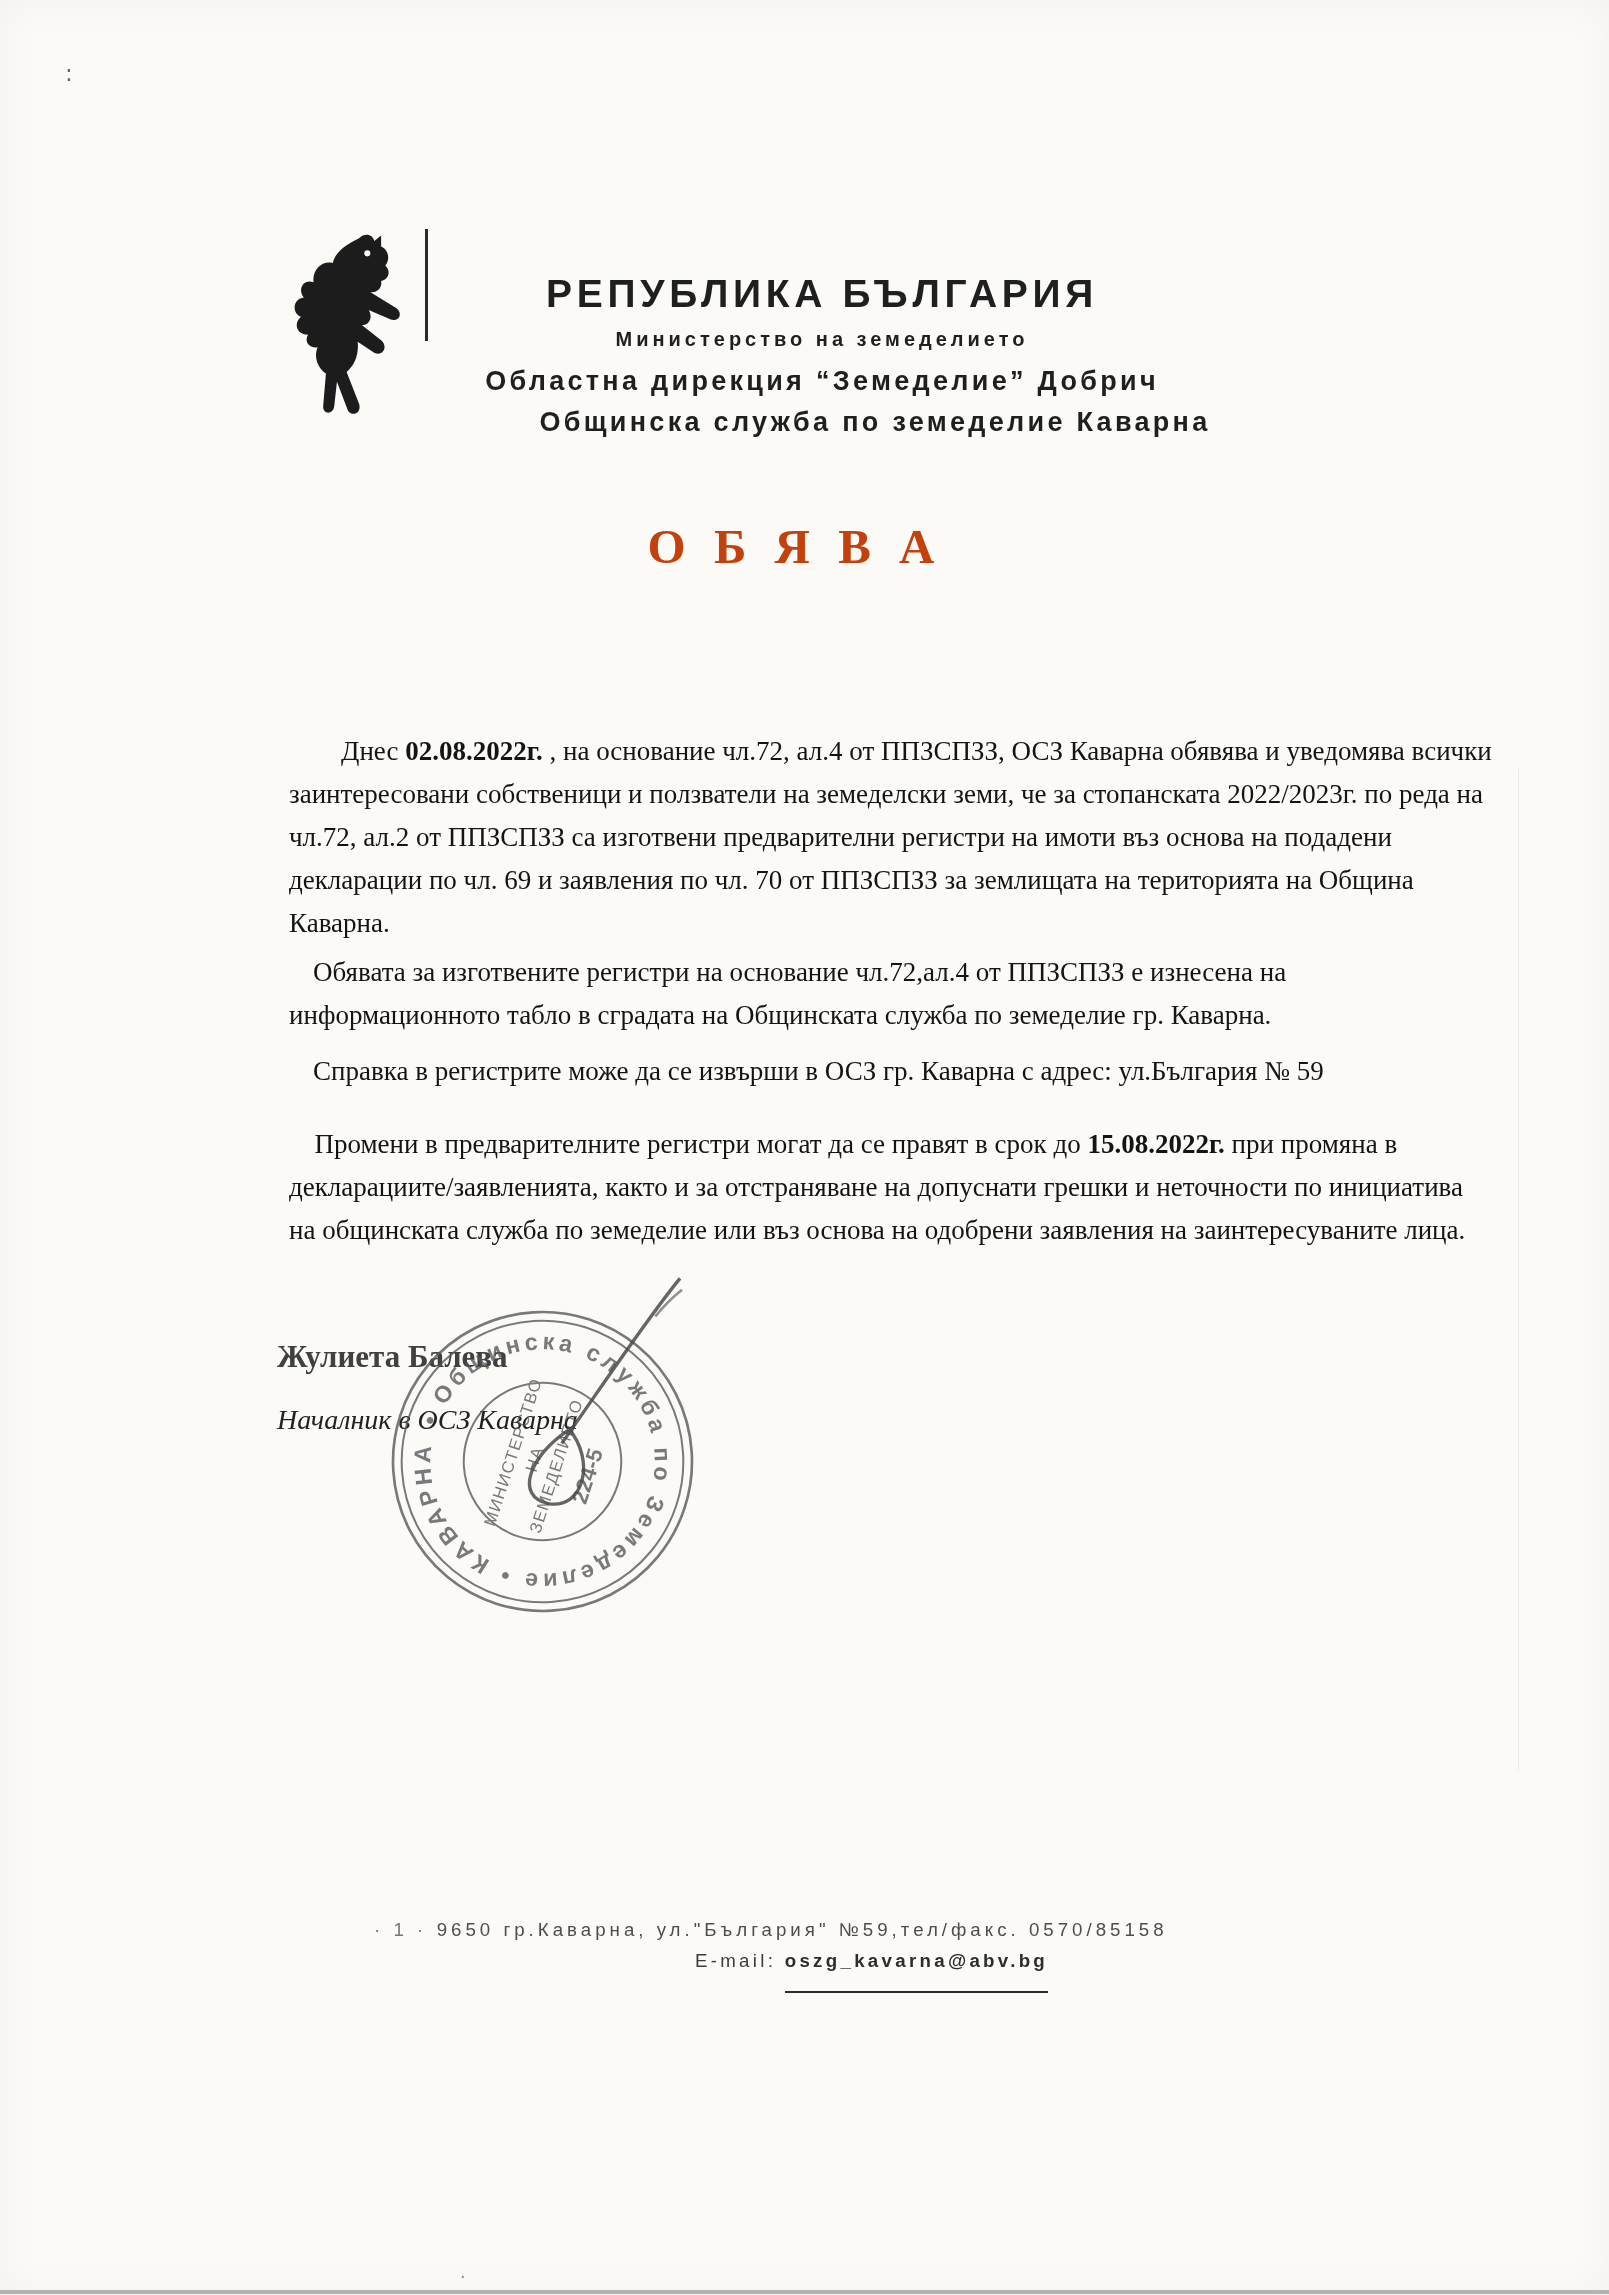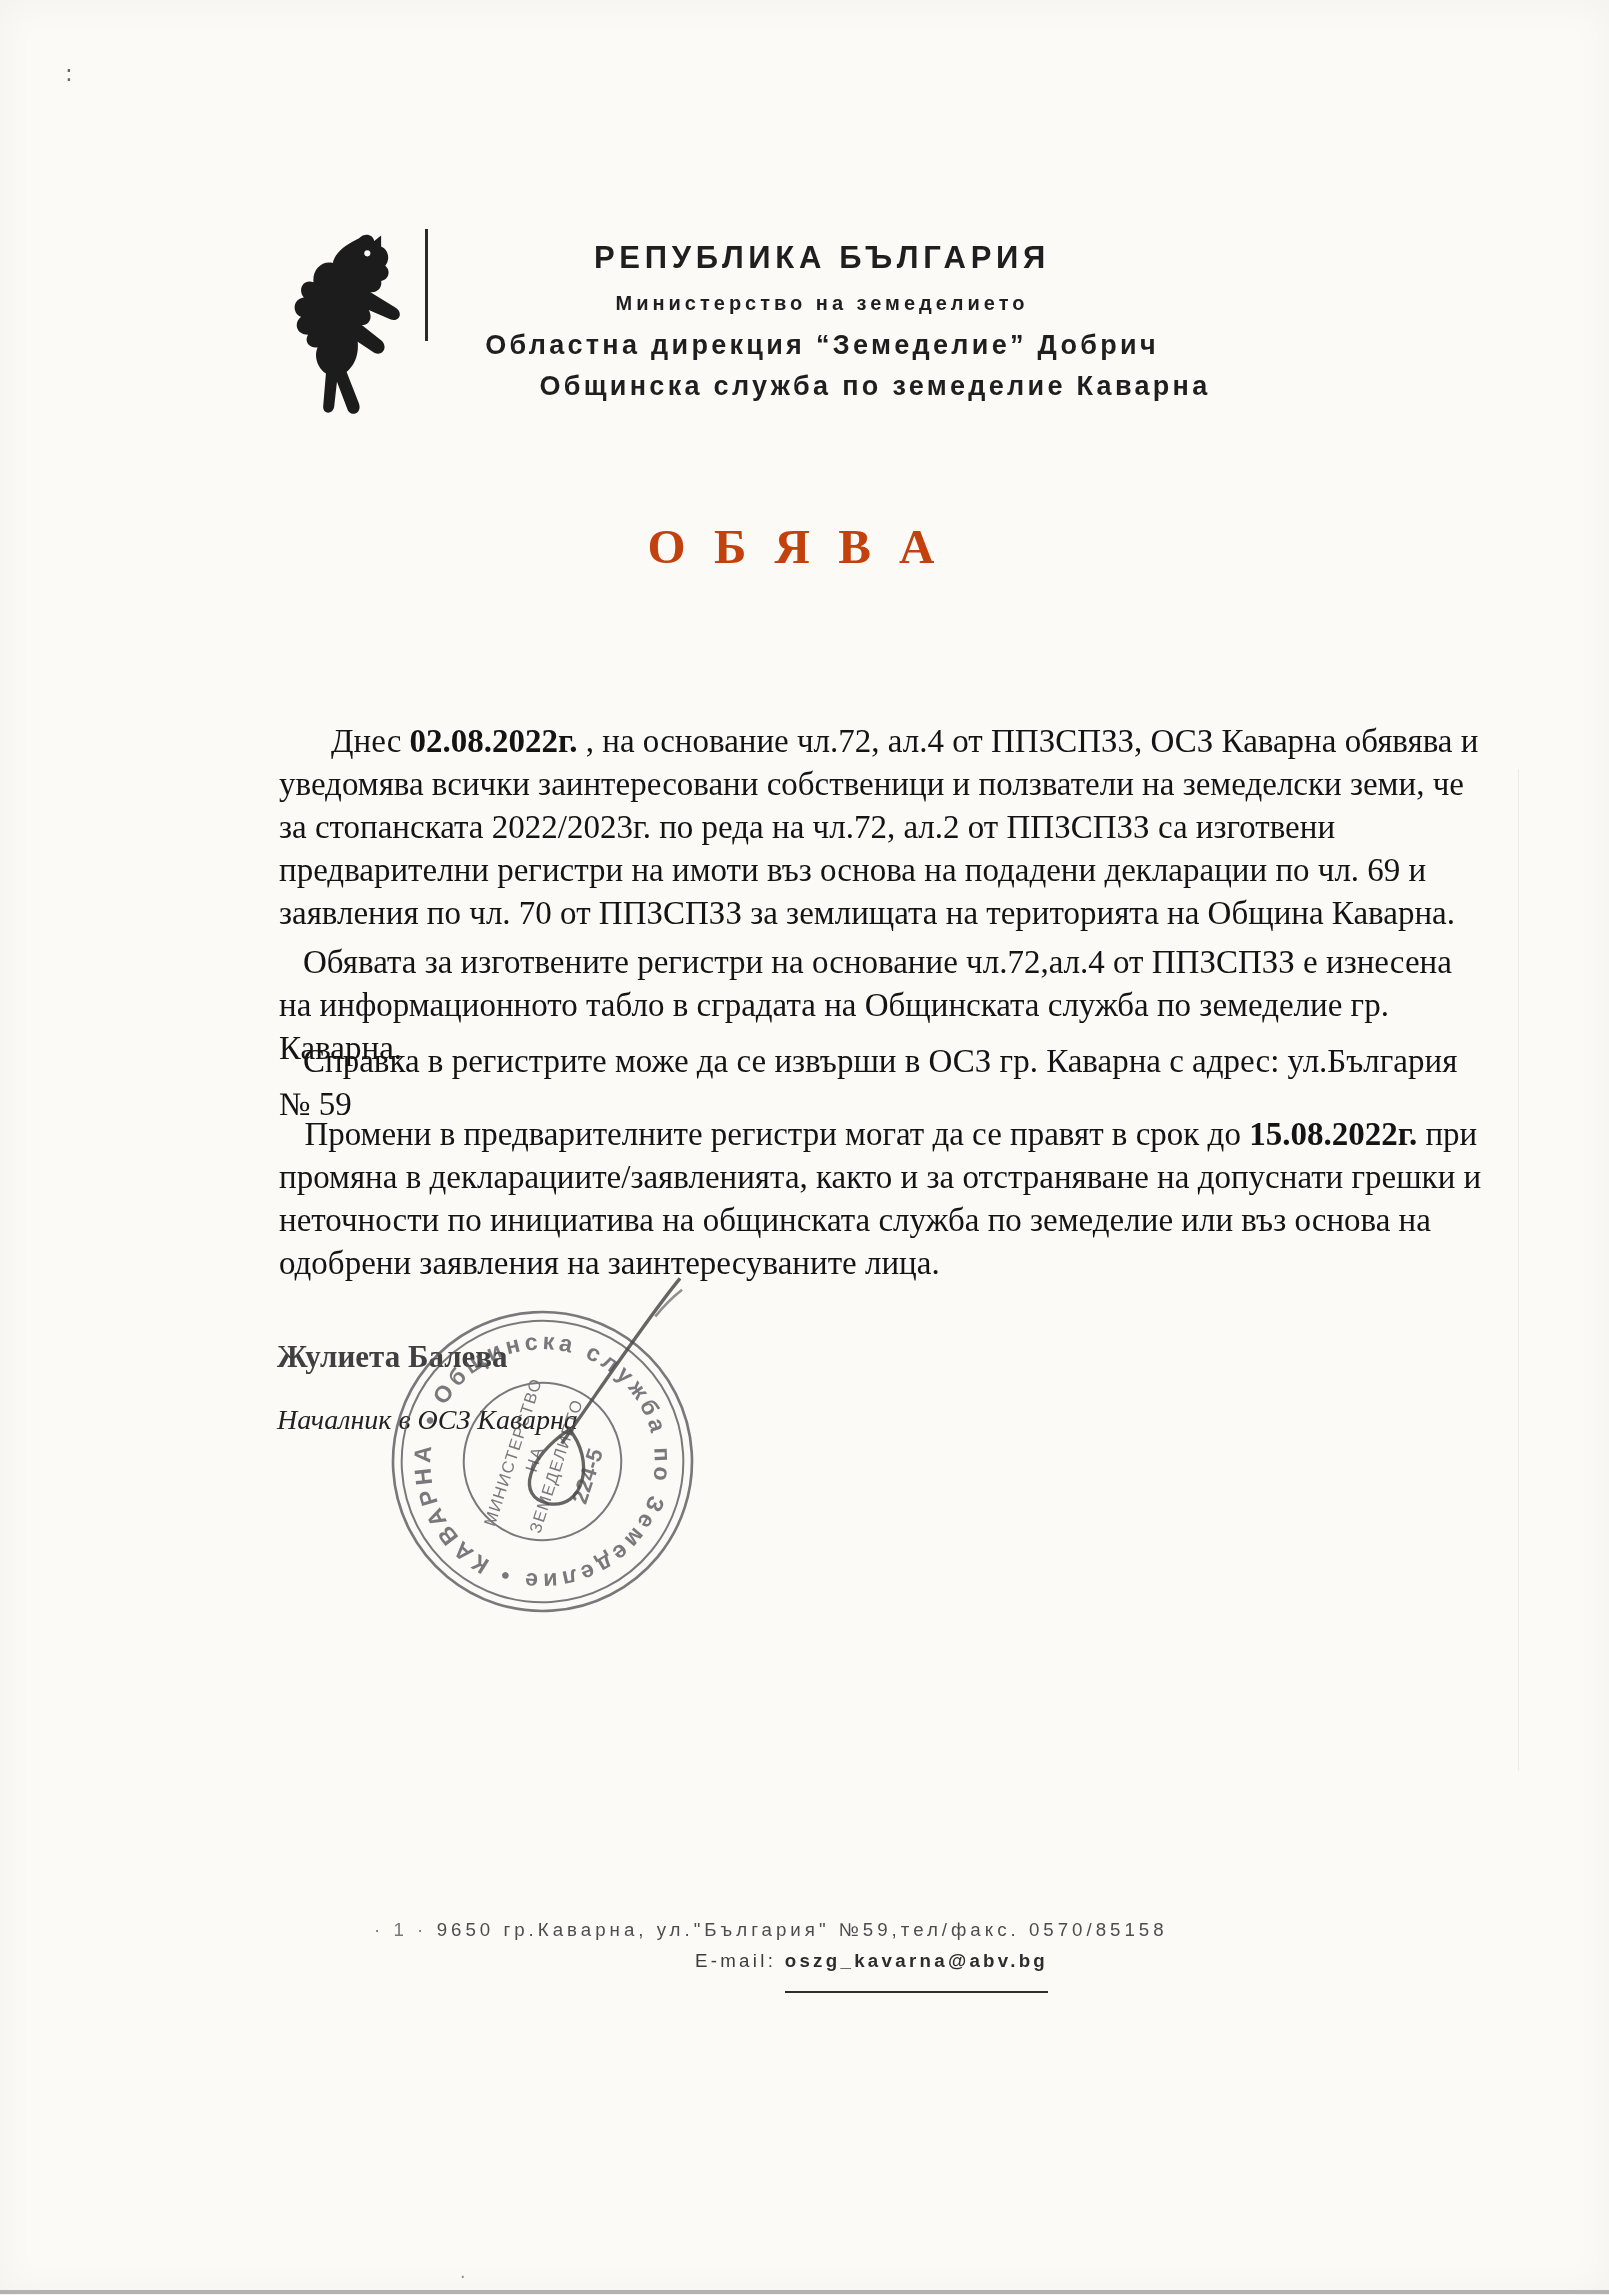--- a/index.html
+++ b/index.html
@@ -22,37 +22,37 @@
   .crease { position:absolute; left:1518px; top:769px; width:1.3px; height:1002px; background:rgba(110,110,110,.10); }
 
   
   .logo { position:absolute; left:279px; top:229px; width:138px; height:195px; }
   .logo-rule { position:absolute; left:425px; top:229px; width:2.7px; height:112px; background:#2a2a2a; }
   .head-text {
     position:absolute; left:334px; top:234px; width:976px;
     font-family:"Liberation Sans", sans-serif; font-weight:bold;
     text-align:center; color:#1f1f1f;
   }
-  .head-line1 { font-size:31px; letter-spacing:4.7px; line-height:48px; }
+  .head-line1 { font-size:39px; letter-spacing:4.7px; line-height:48px;margin-top:36px; }
   .head-line2 { font-size:20px; letter-spacing:4px; line-height:43px; }
   .head-line3 { font-size:27px; letter-spacing:3.3px; line-height:41px; }
   .head-line4 { font-size:27px; letter-spacing:3.3px; line-height:41px; transform:translateX(53px); }
 
   
   .title {
     position:absolute; left:0; top:518px; width:1590px;
     margin:0; text-align:center;
     font-size:49px; font-weight:bold; letter-spacing:8px;
     color:#c2410c;
   }
 
   
   .para {
     position:absolute; left:277px; width:1203px;
-    margin:2px; font-size:33px; line-height:43px; color:#141414;
+    margin:12px; font-size:27px; line-height:43px; color:#141414;
   }
   .p1 { top:718px; text-indent:52px; }
   .p2 { top:939px; text-indent:24px; }
   .p3 { top:1038px; text-indent:24px; }
   .p4 { top:1111px; text-indent:25.4px; }
 
   
   .sig-name { position:absolute; left:277px; top:1339px; font-size:31px; font-weight:bold; color:#404040; }
   .sig-role { position:absolute; left:277px; top:1382px; font-size:28px; font-style:italic; color:#222;margin-top:22px; }
 

